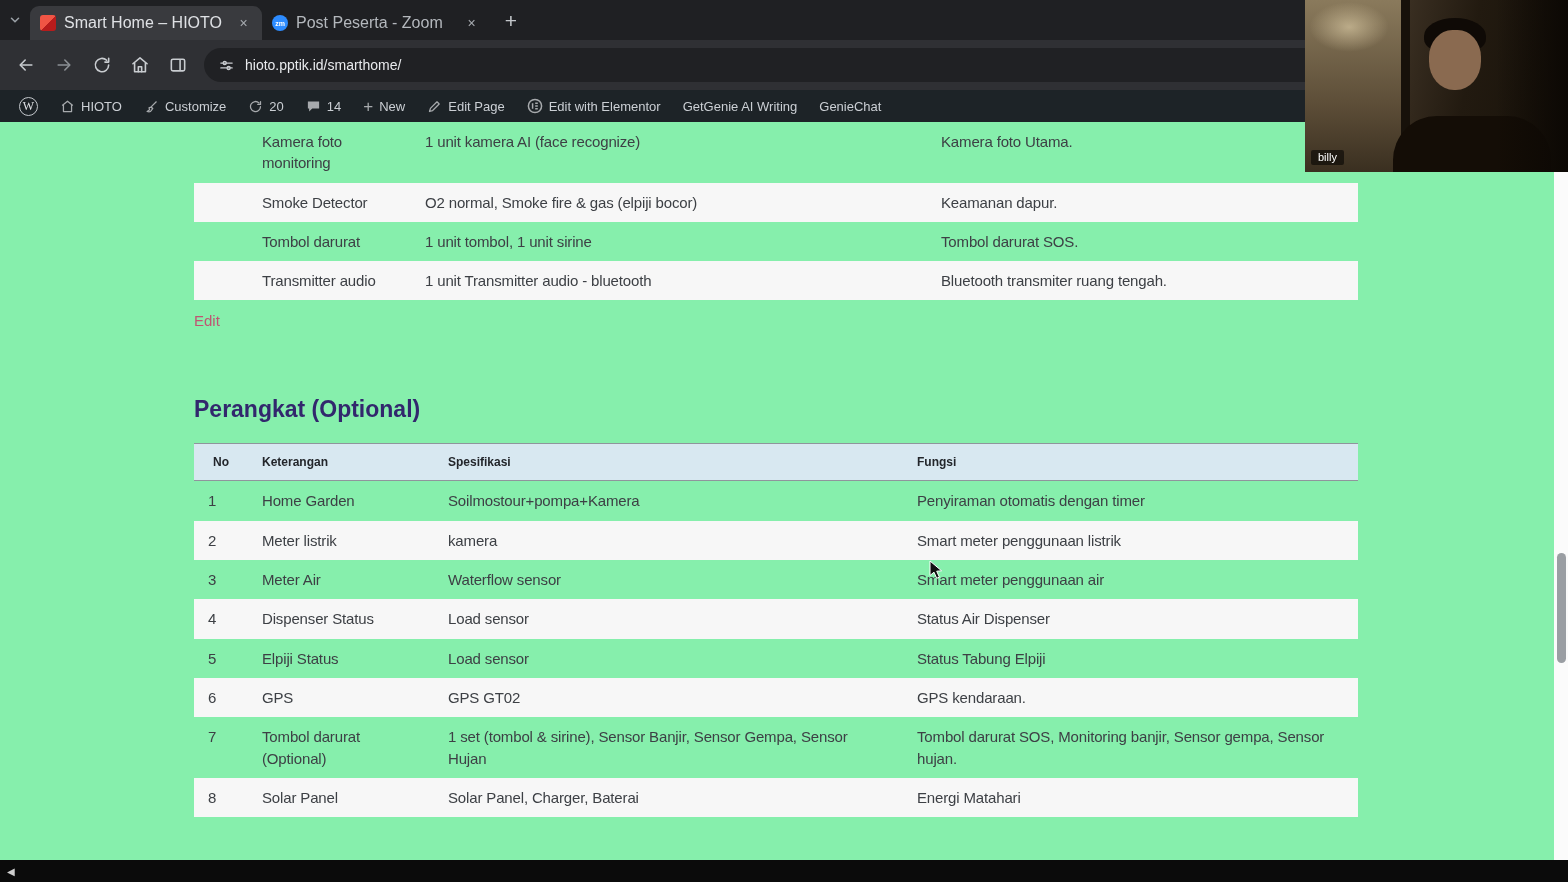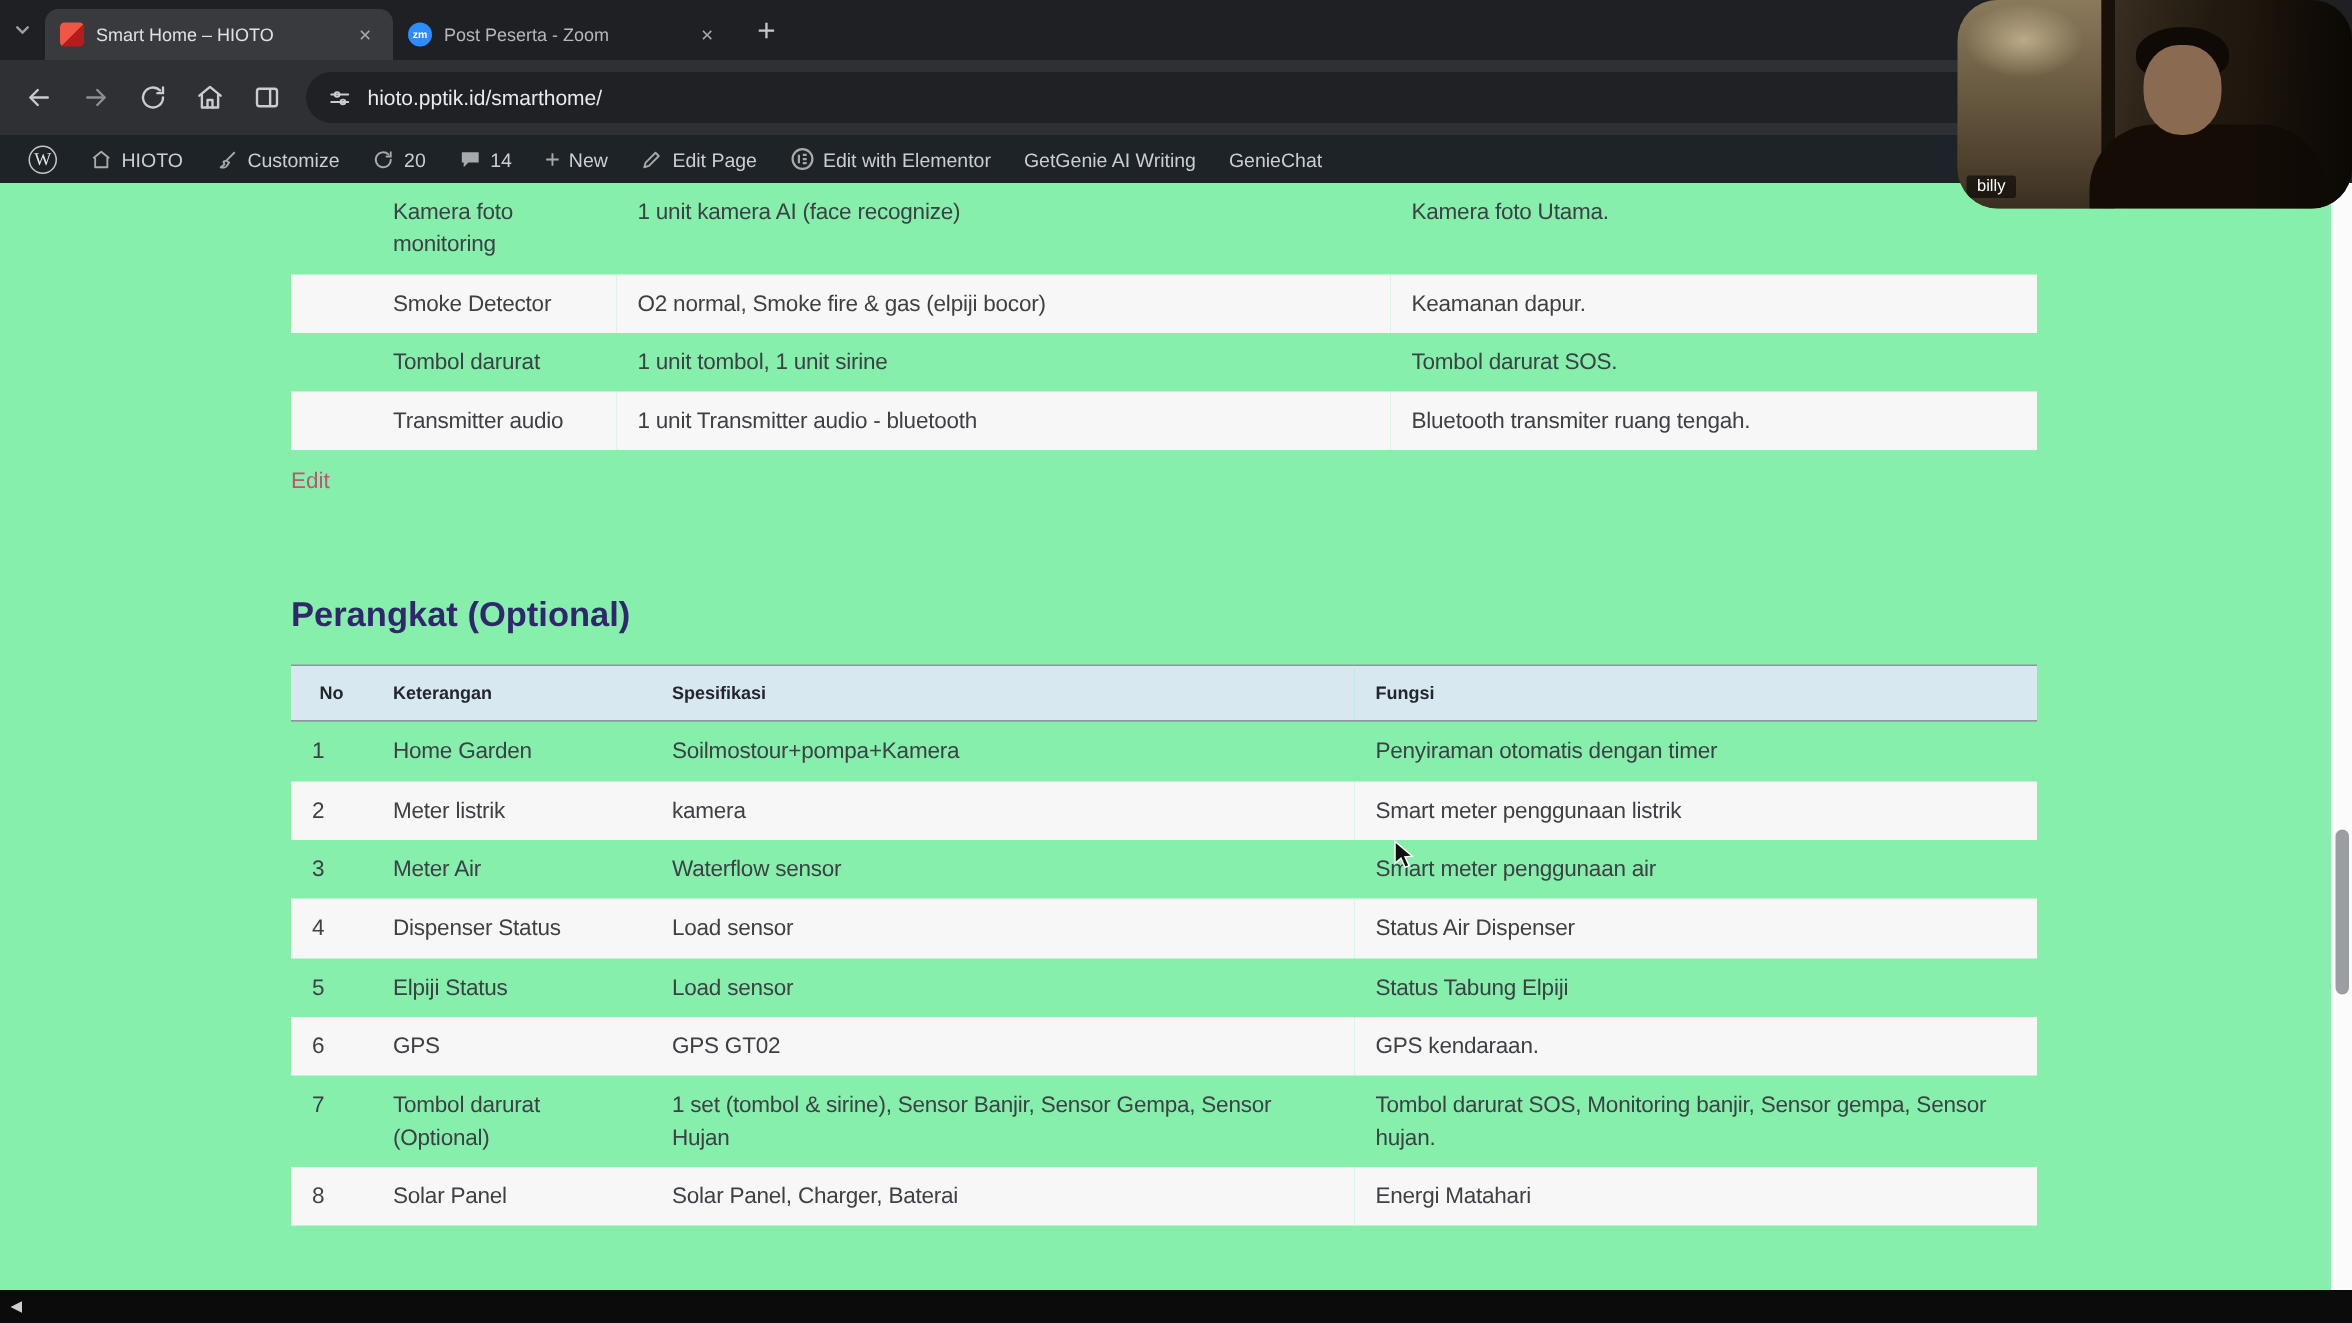--- a/index.html
+++ b/index.html
@@ -9,21 +9,21 @@
     background:#fff; font-family:"Liberation Sans", sans-serif;
   }
 
   
   .tabstrip { position:absolute; top:0; left:0; right:0; height:40px; background:#1f2023;
     display:flex; align-items:flex-end; }
   .tab-menu-btn { width:30px; height:40px; display:grid; place-items:center; color:#9aa0a6; cursor:pointer; }
   .tab { display:flex; align-items:center; gap:8px; height:34px; padding:0 10px; border-radius:9px 9px 0 0; cursor:pointer; }
   .tab.active { background:#393a3e; width:232px; }
   .tab.inactive { width:228px; }
-  .tab-title { flex:1; font-size:12px; color:#dfe1e5; white-space:nowrap; overflow:hidden; }
+  .tab-title { flex:1; font-size:16px; color:#dfe1e5; white-space:nowrap; overflow:hidden; }
   .tab.inactive .tab-title { color:#b4b8bd; }
   .favicon { width:16px; height:16px; flex:0 0 16px; border-radius:3px; }
   .fav-hioto { background:linear-gradient(135deg,#f05545 0 52%,#b71c1c 52% 100%); }
   .fav-zoom { background:#2d8cff; border-radius:50%; color:#fff; font-size:7px; font-weight:bold;
     display:grid; place-items:center; }
   .tab-close { width:17px; height:17px; border-radius:50%; color:#a7abb0; font-size:14px; line-height:16px;
     text-align:center; cursor:pointer; }
   .newtab-btn { width:30px; height:30px; margin:0 0 4px 6px; color:#c3c7cb; font-size:21px; font-weight:300;
     display:grid; place-items:center; cursor:pointer; }
 
@@ -56,22 +56,22 @@
   .tbl-opt th.col-no { padding-left:19px; }
   .edit-link { display:inline-block; margin:12px 0 0 194px; font-size:15px; color:var(--edit-link-color,#bf5573);
     text-decoration:none; cursor:pointer; }
   .section-heading { margin:66px 0 0 194px; font-size:23px; font-weight:bold; color:var(--heading-color,#32276d); }
 
   
   .scrollbar { position:absolute; top:122px; right:0; width:14px; bottom:22px; background:#fbfbfb; }
   .scrollbar .thumb { position:absolute; right:2px; top:431px; width:9px; height:110px; background:#9a9ea3; border-radius:5px; }
 
   
-  .webcam { position:absolute; left:1305px; top:0; width:263px; height:139px; overflow:hidden; z-index:6;
-    background:linear-gradient(100deg,#5c4d38 0%,#3a2f22 35%,#221a10 60%,#171109 100%);border-radius:27px; }
+  .webcam { position:absolute; left:1305px; top:0; width:263px; height:172px; overflow:hidden; z-index:6;
+    background:linear-gradient(100deg,#5c4d38 0%,#3a2f22 35%,#221a10 60%,#171109 100%); }
   .wc-window { position:absolute; left:0; top:0; width:96px; height:100%;
     background:linear-gradient(180deg,#8a7a5c,#5d4e38 60%,#3a2f20); }
   .wc-glow { position:absolute; left:4px; top:2px; width:80px; height:50px;
     background:radial-gradient(#dccca6,transparent 70%); opacity:.65; }
   .wc-frame { position:absolute; left:96px; top:0; width:9px; height:100%; background:#17110a; }
   .wc-body { position:absolute; left:88px; bottom:0; width:158px; height:56px; background:#140d06;
     border-radius:44px 44px 0 0; }
   .wc-hair { position:absolute; left:119px; top:18px; width:62px; height:36px; background:#0f0a06;
     border-radius:50% 50% 42% 42%; }
   .wc-head { position:absolute; left:124px; top:30px; width:52px; height:60px; background:#8a6a50;

